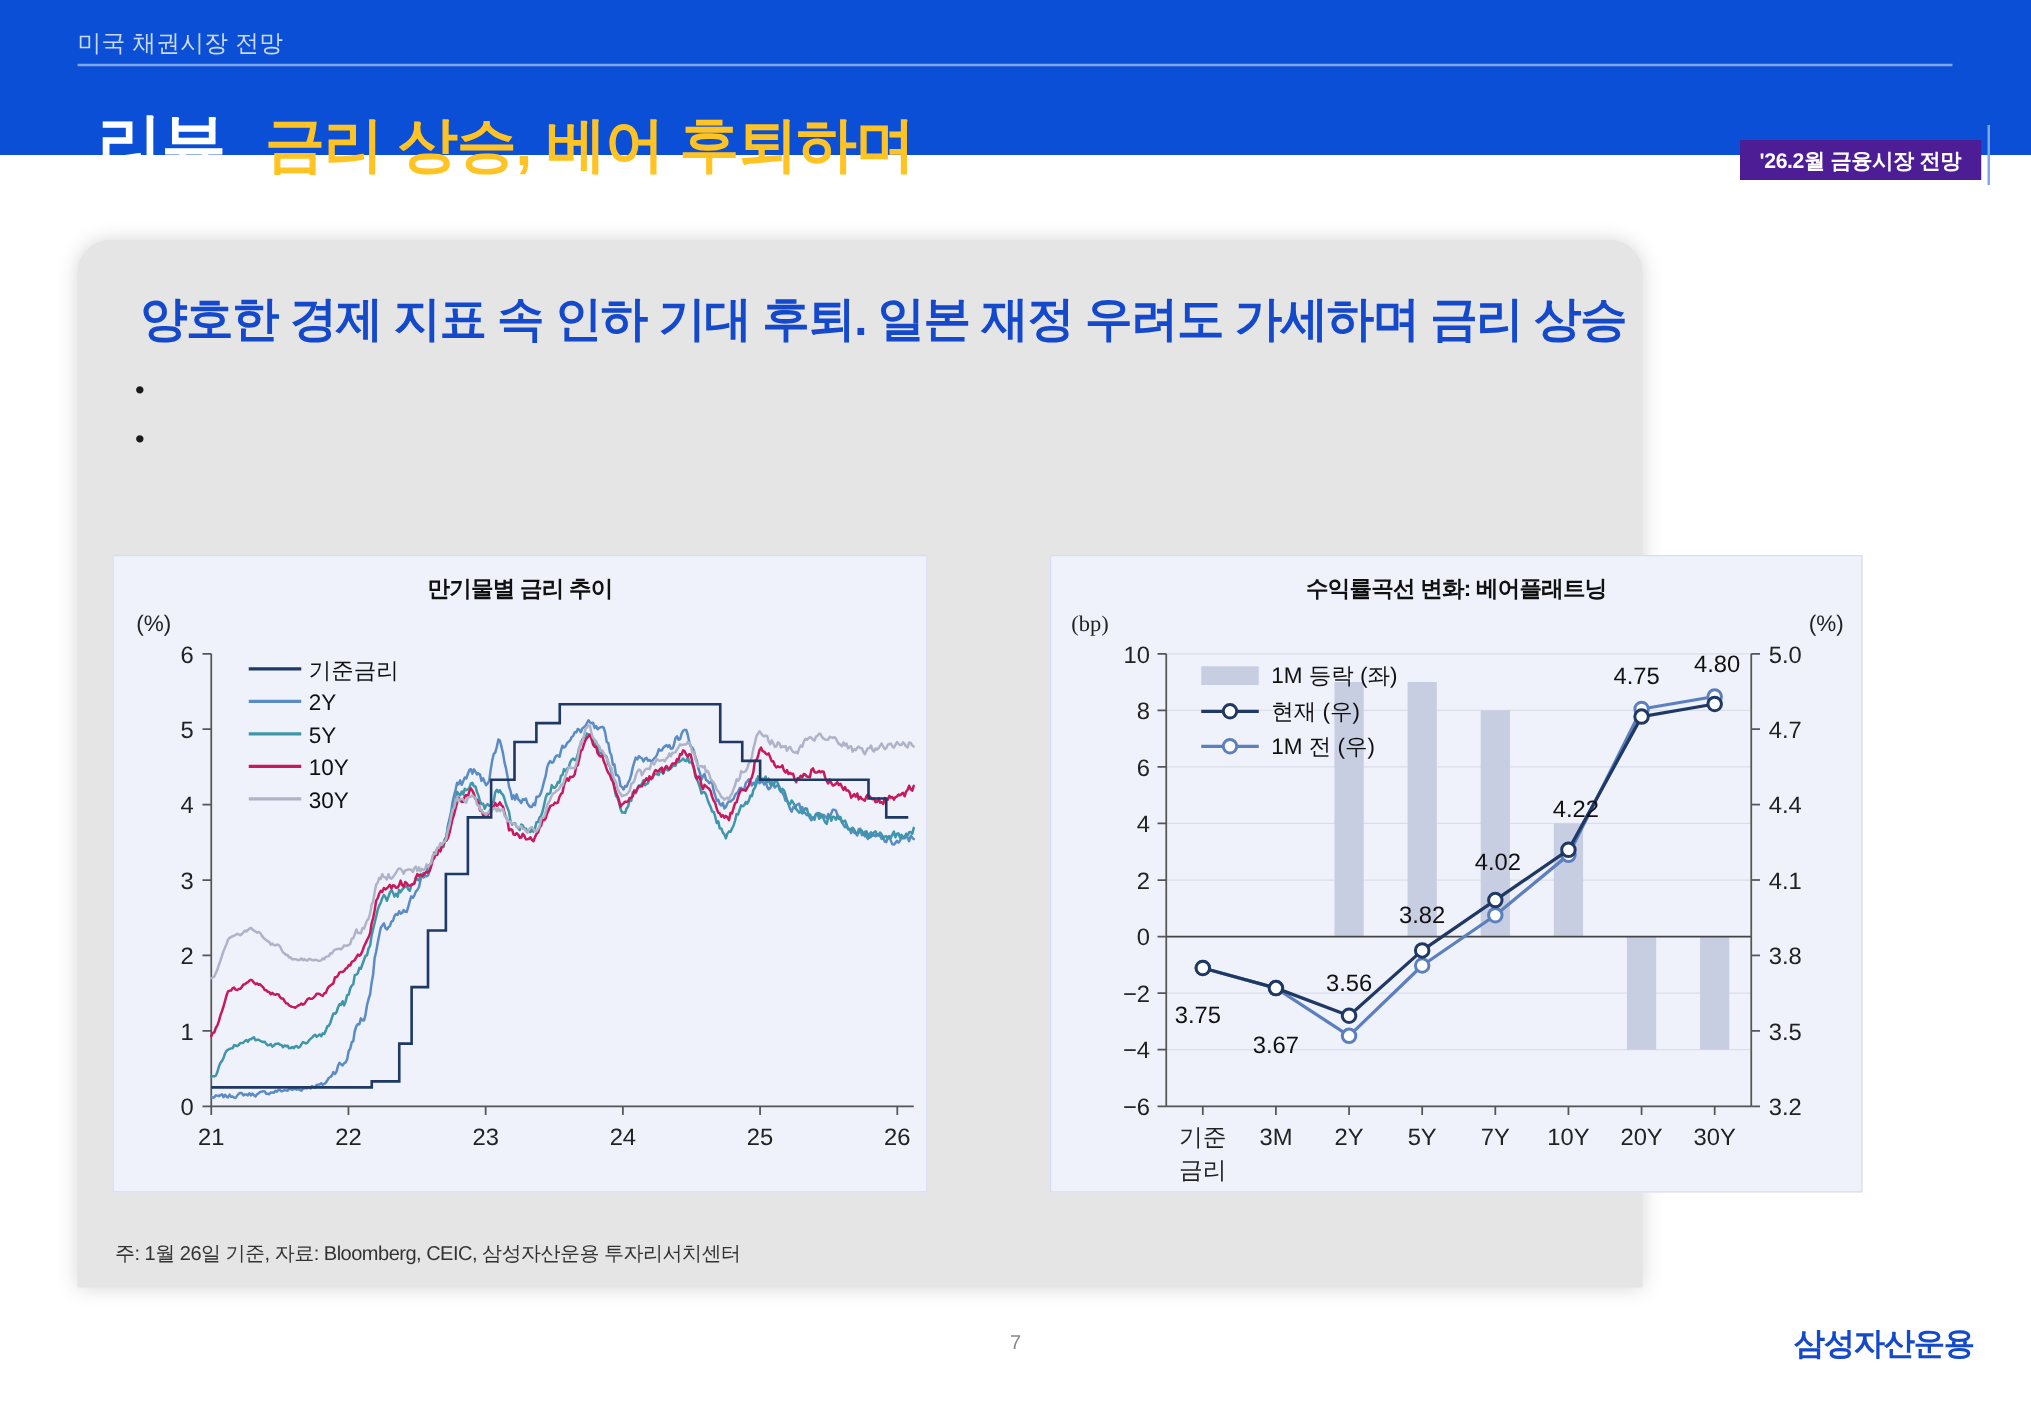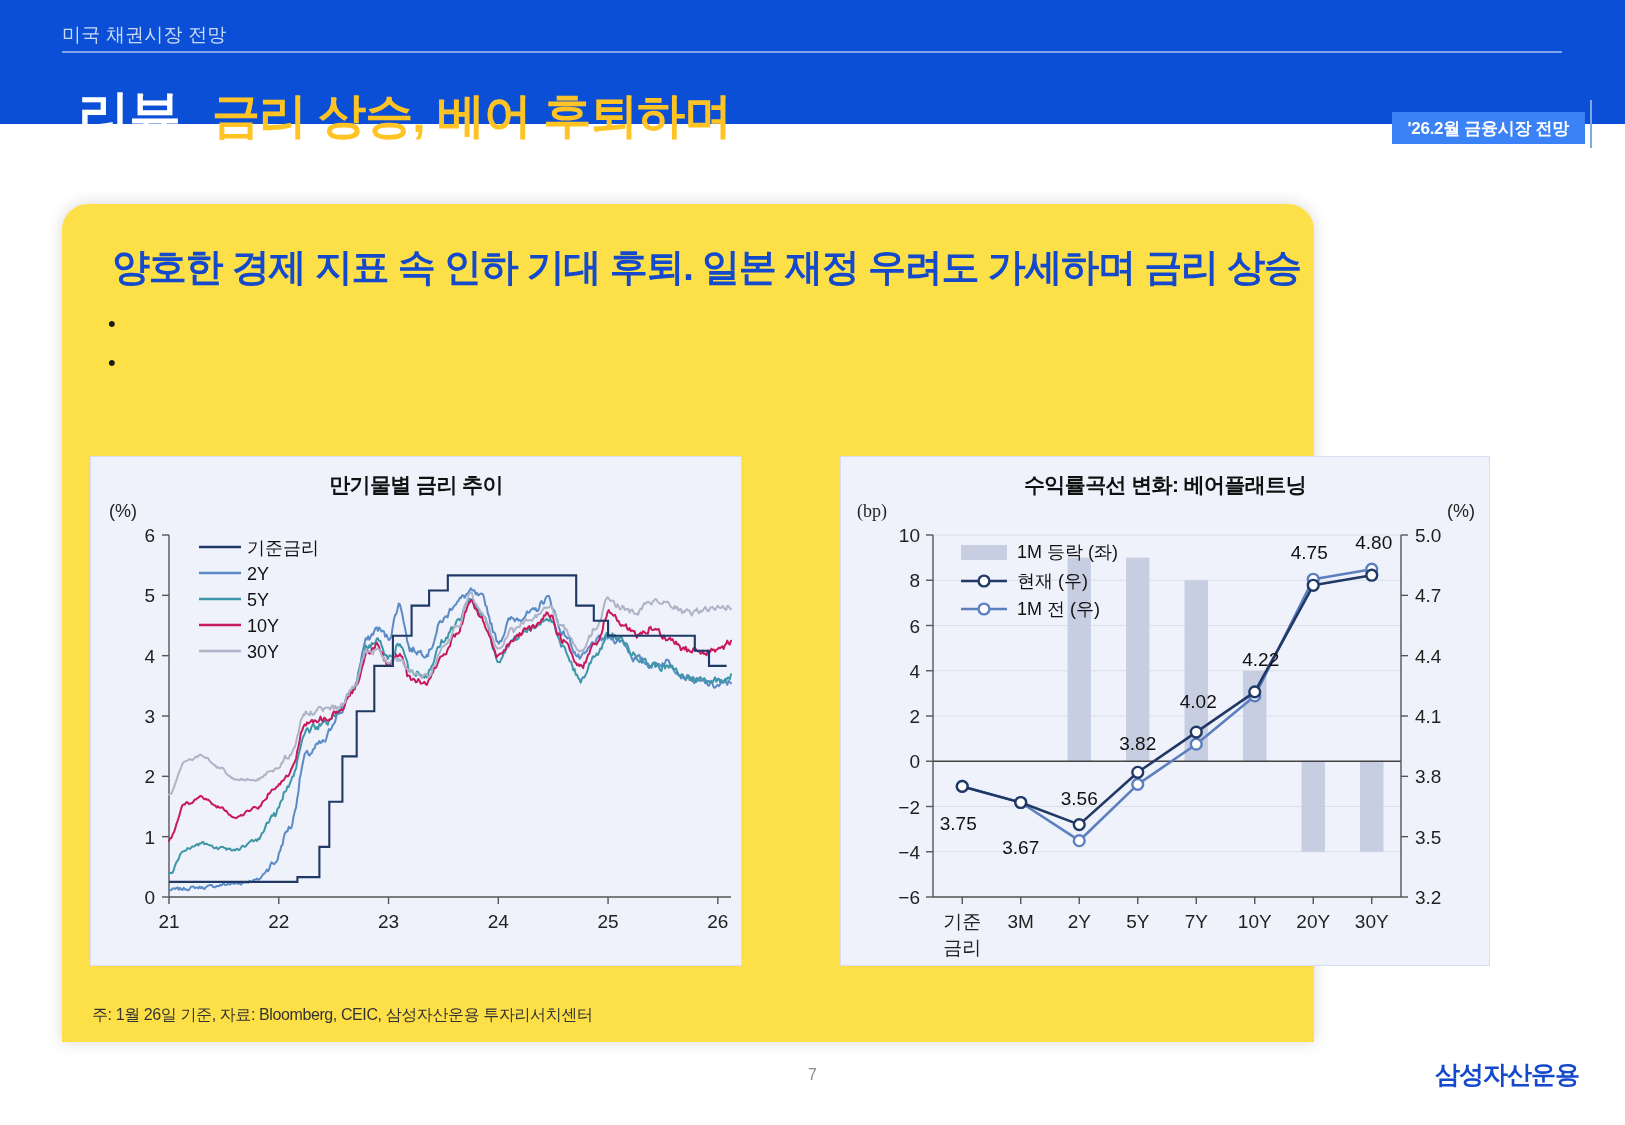--- a/index.html
+++ b/index.html
@@ -32,37 +32,36 @@
   }
   .header-title .kicker {
     font-size:52px; font-weight:bold; color:#ffffff; letter-spacing:-1px;
   }
   .header-title .main {
     font-size:48px; font-weight:bold; color:#FFC423; letter-spacing:-1px;
   }
   .header-badge {
     position:absolute; right:40px; top:112px;
     height:32px; padding:0 16px;
-    background:#3b82f6; color:#ffffff;
+    background:#4c1d95; color:#ffffff;
     font-size:17px; font-weight:bold;
     display:flex; align-items:center; letter-spacing:-0.3px;
   }
   .header-tick {
     position:absolute; right:33px; top:100px; width:2px; height:48px;
     background:#7FA6E8;
   }
 
   
   .card {
     position:absolute; left:62px; top:192px;
     width:1252px; height:838px;
-    background:#fde047;
+    background:#e5e5e5;
     border-radius:26px 26px 0 0;
     box-shadow:0 0 16px rgba(0,0,0,0.16);
-    margin-top:12px;
   }
   .headline {
     position:absolute; left:50px; top:38px;
     font-size:38px; font-weight:bold; color:#1449CC; letter-spacing:-1.2px;
     white-space:nowrap;
   }
   .bullets {
     position:absolute; left:46px; top:108px; width:1420px;
   }
   .bullet {
@@ -75,21 +74,21 @@
   
   .panel {
     position:absolute; top:252px;
     background:#EFF2FB;
     border:1px solid #D6DDF0;
   }
   .panel-left  { left:28px;  width:652px; height:510px; }
   .panel-right { left:778px; width:650px; height:510px; }
   .panel-title {
     position:absolute; left:0; right:0; top:14px; text-align:center;
-    font-size:21px; font-weight:bold; color:#111; letter-spacing:-0.6px;
+    font-size:18px; font-weight:bold; color:#111; letter-spacing:-0.6px;
   }
   .axis-unit {
     position:absolute; font-size:18px; color:#222;
   }
   .chart-svg { position:absolute; left:0; top:0; }
 
   .note {
     position:absolute; left:30px; top:801px;
     font-size:16px; color:#333; letter-spacing:-0.4px;
   }

